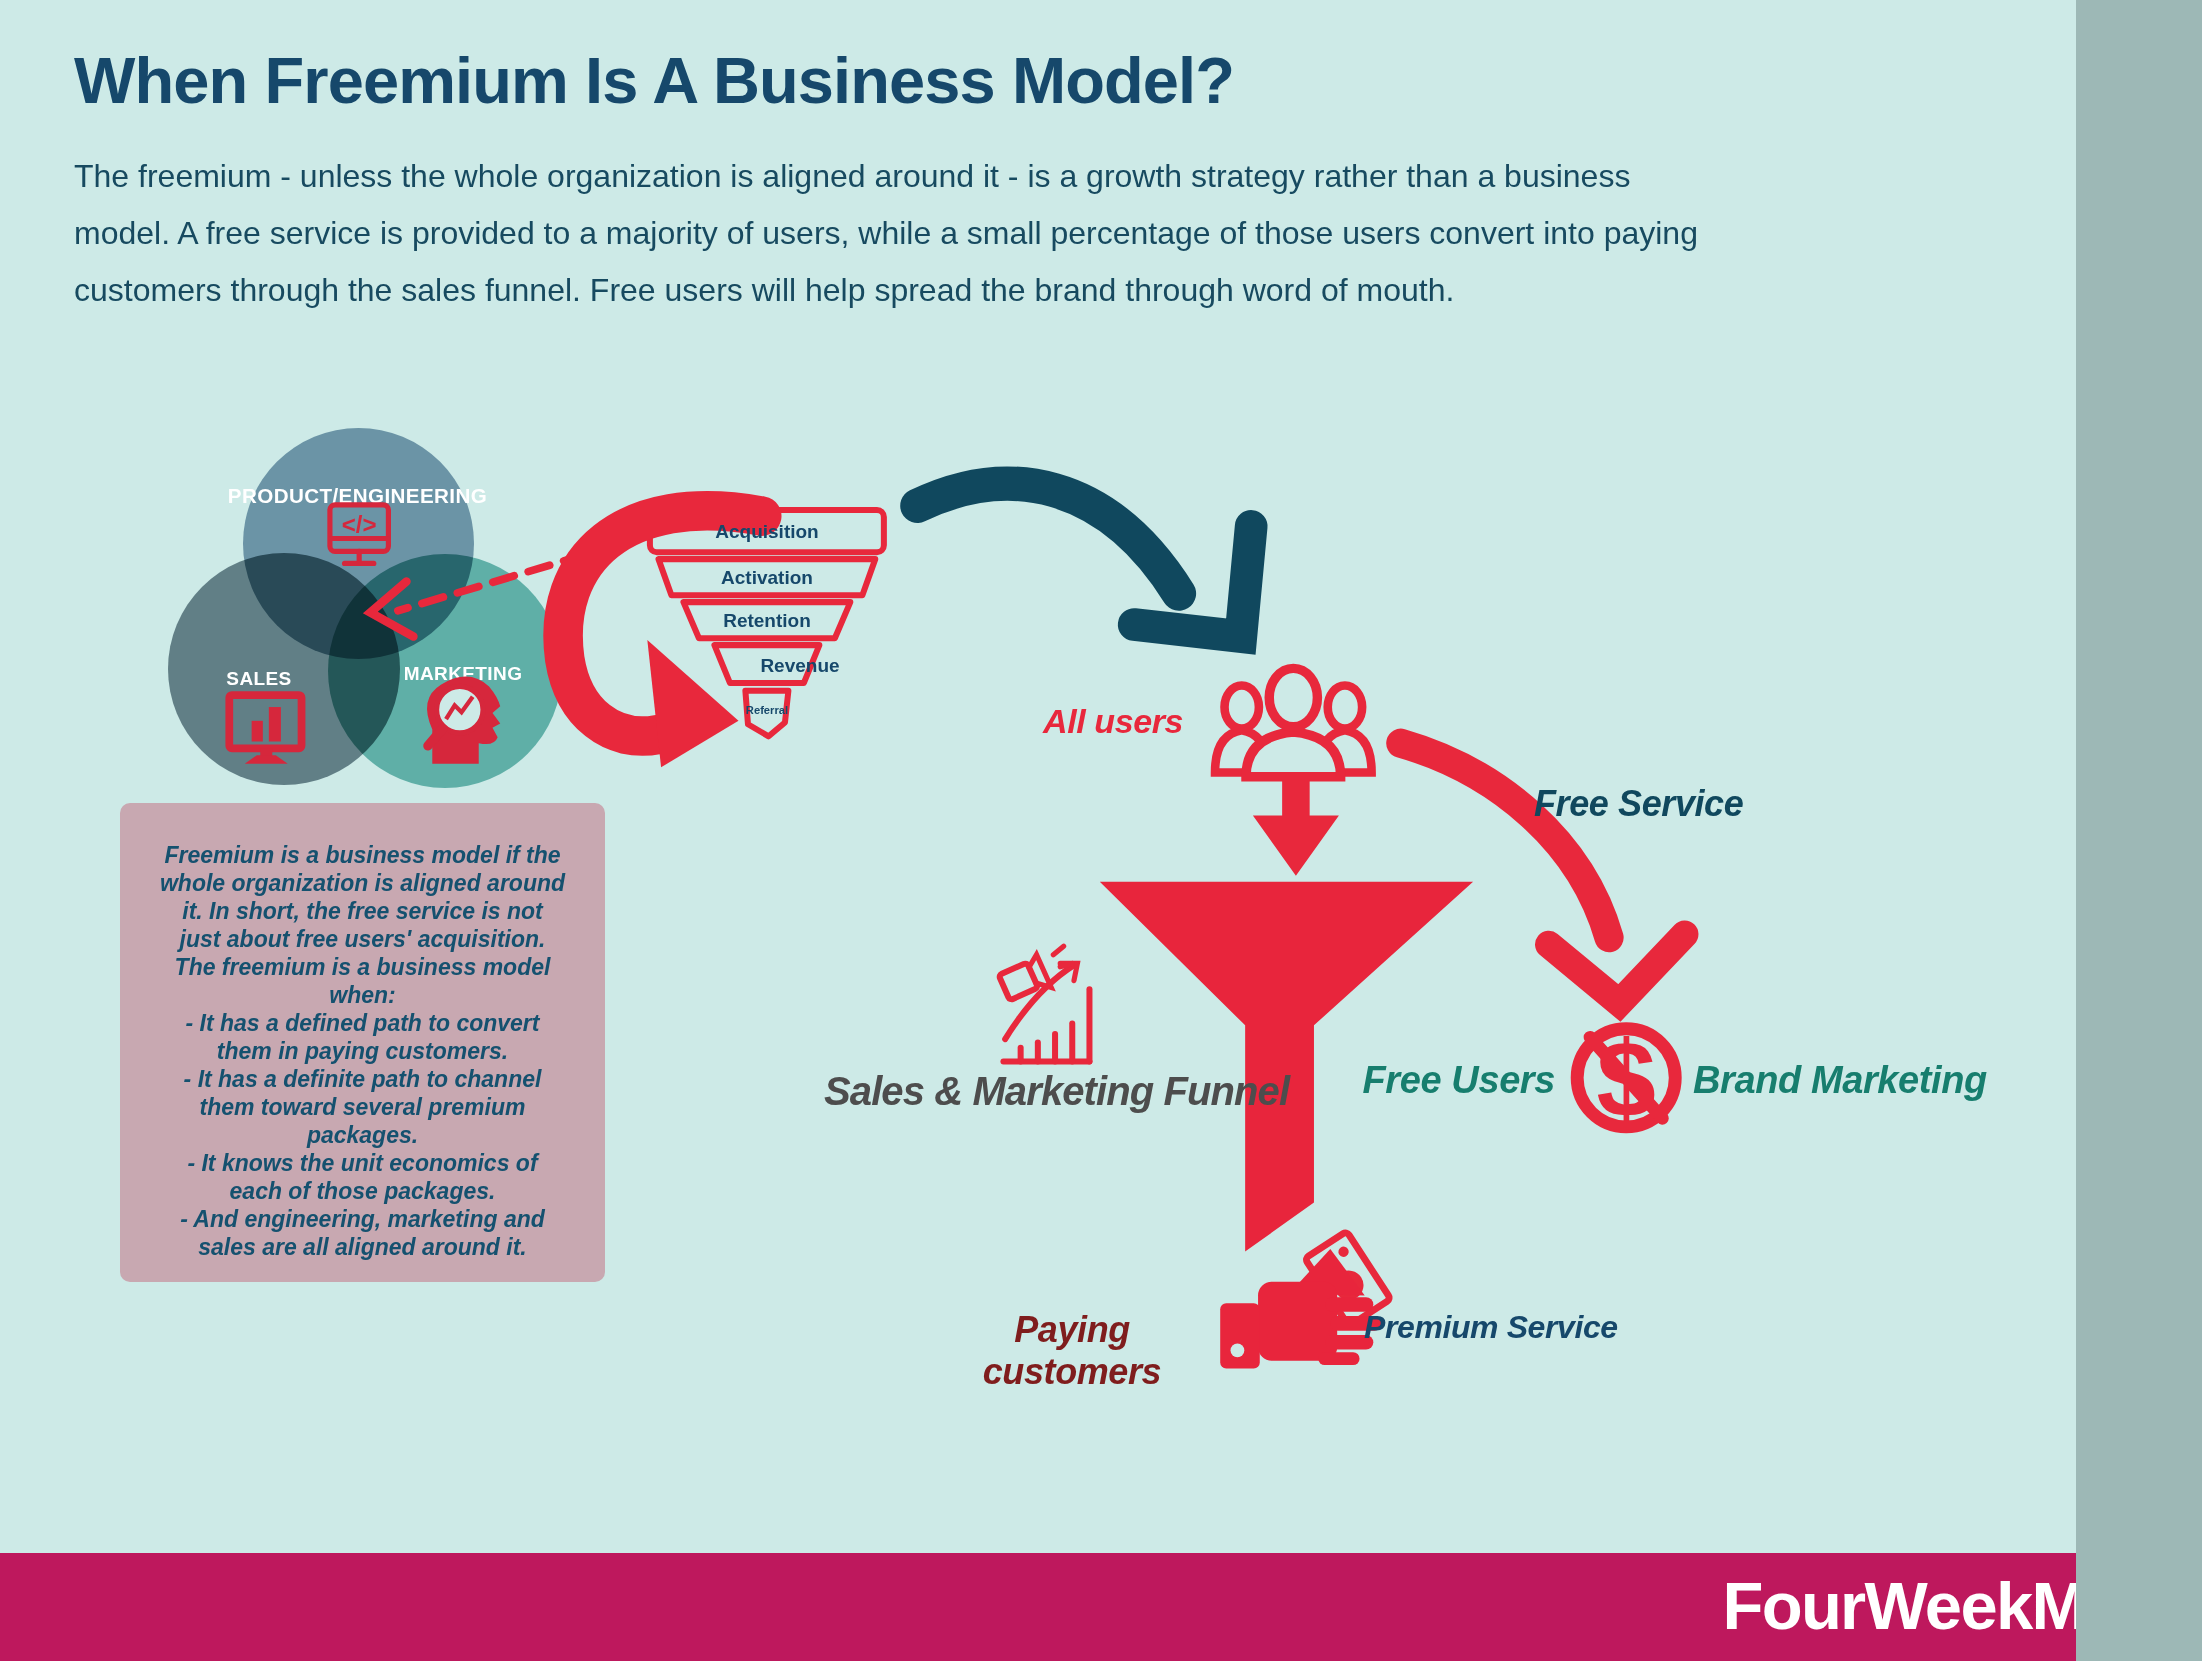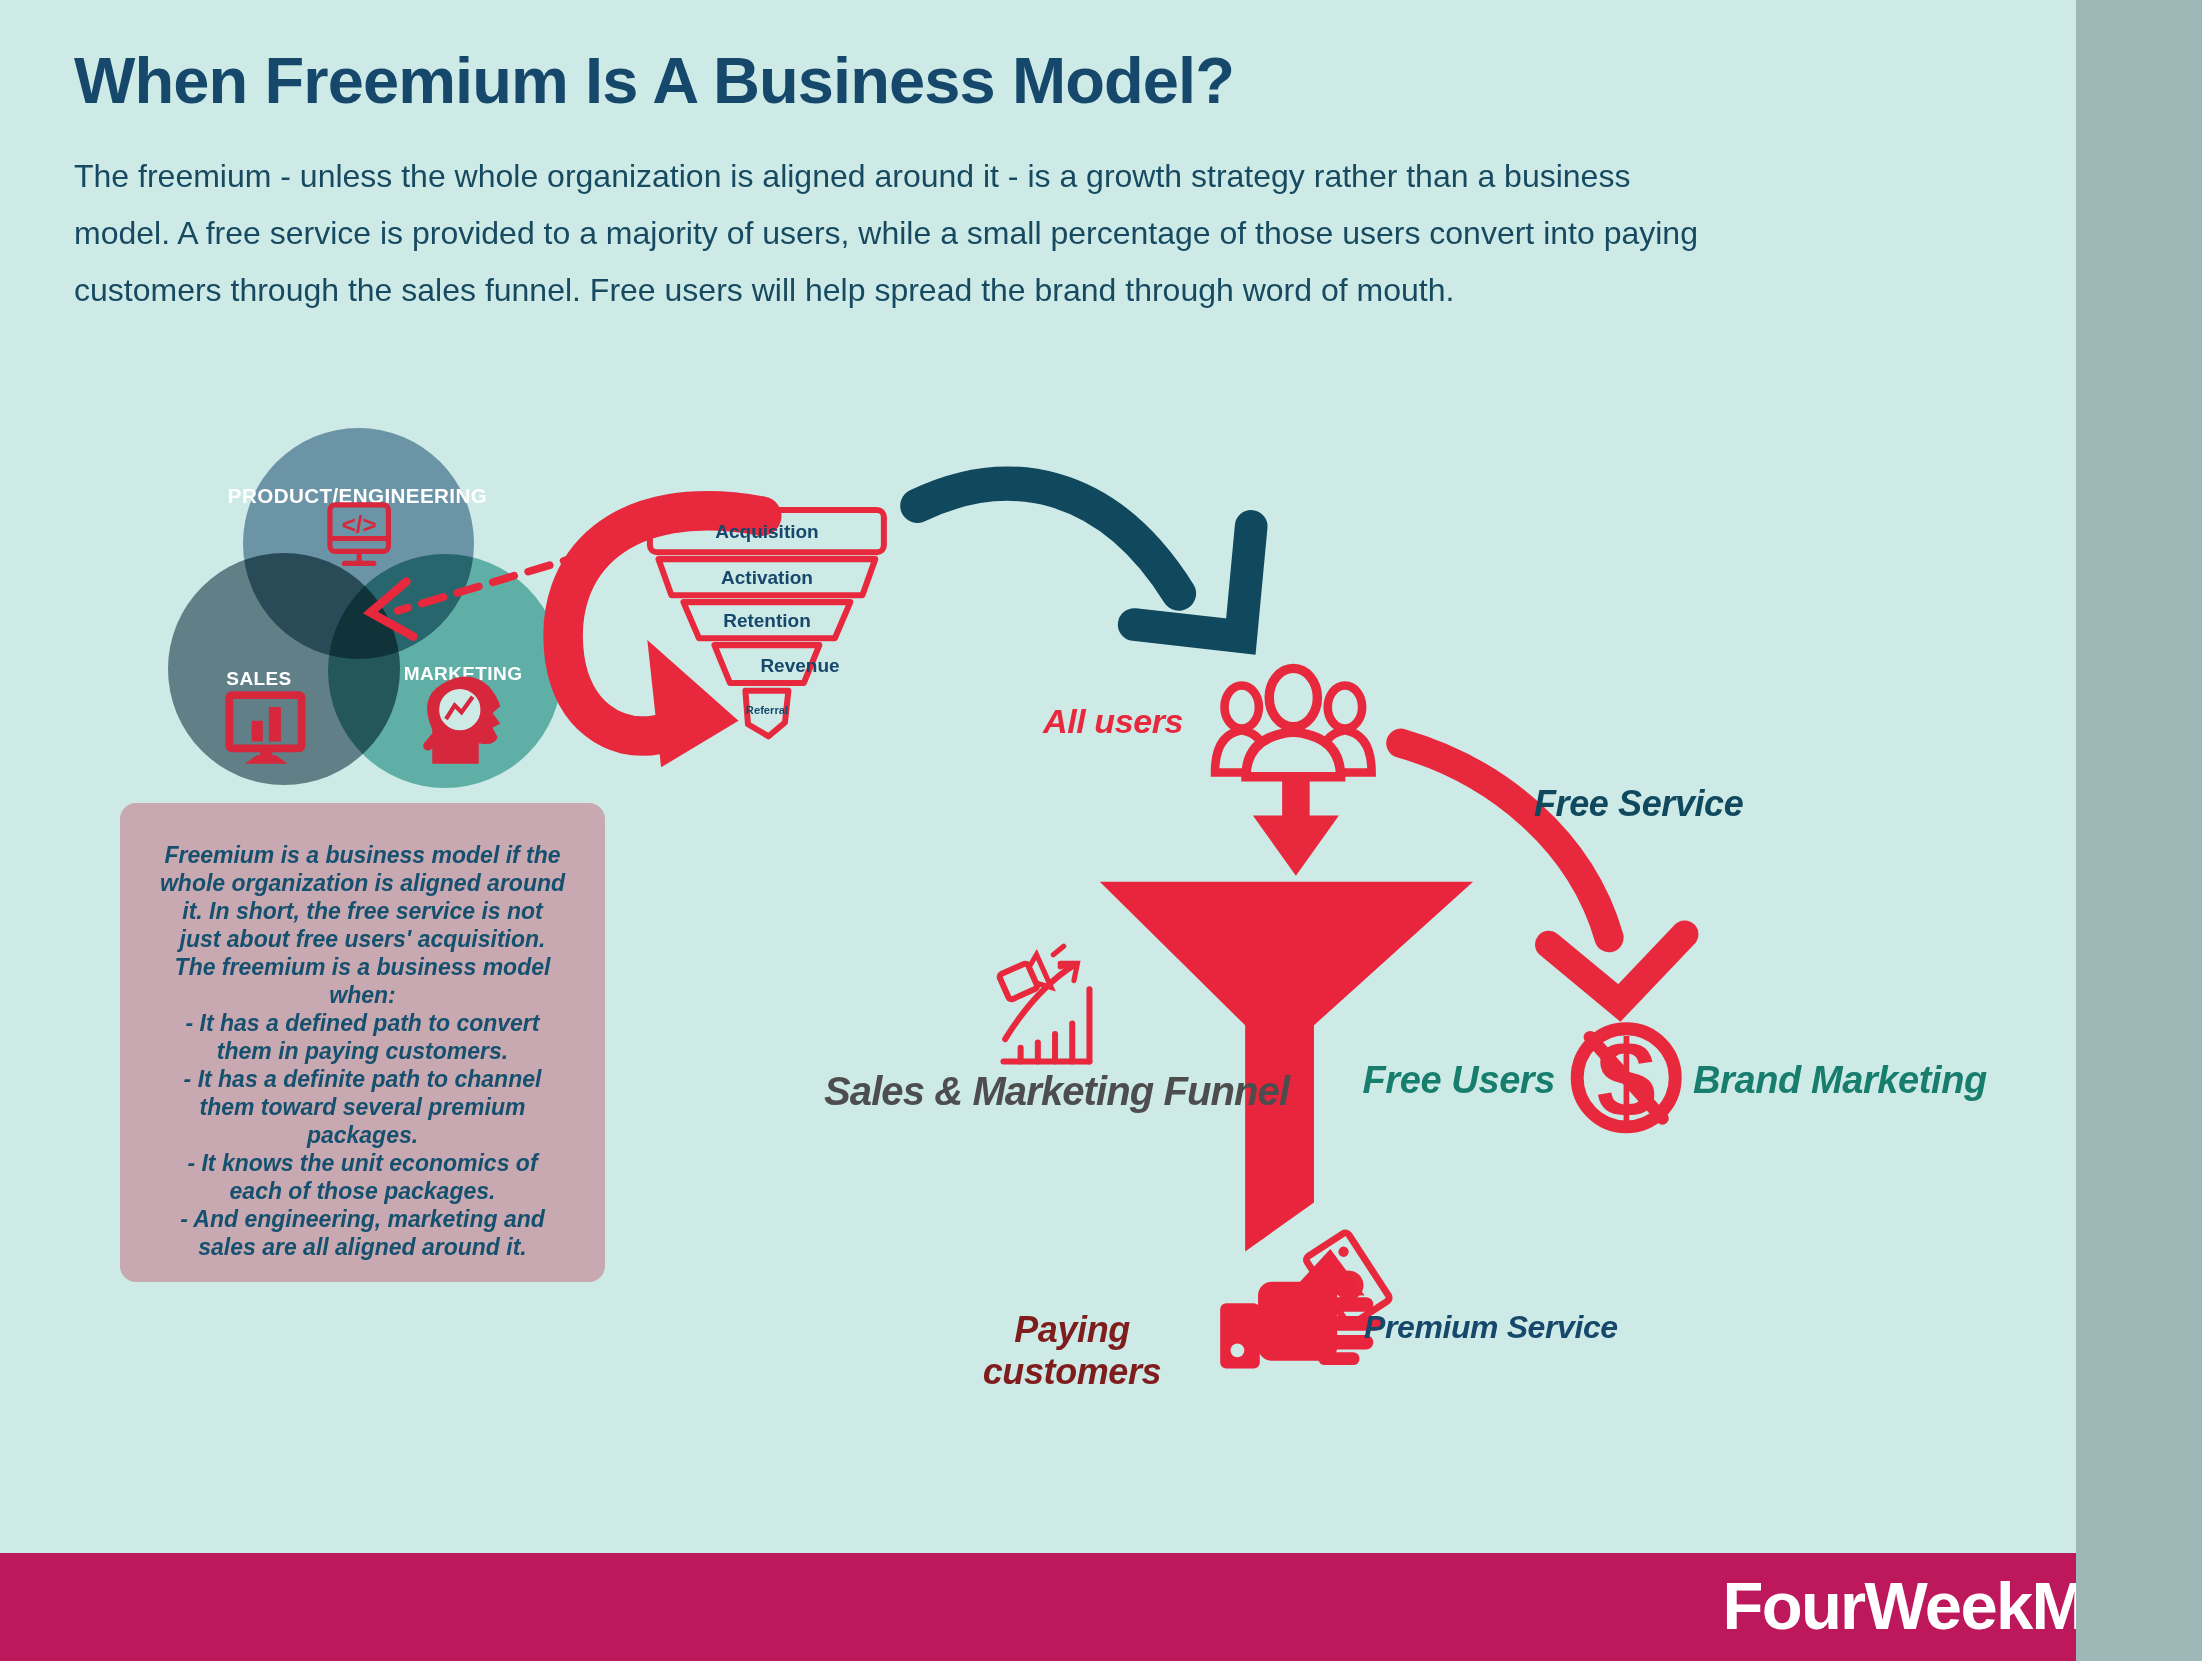--- a/index.html
+++ b/index.html
@@ -19,21 +19,21 @@
   .vl2{left:199px;top:668px;width:120px;font-size:19px;}
   .vl3{left:403px;top:663px;width:120px;font-size:19px;}
   
   .stage{position:absolute;width:234px;text-align:center;color:#16486B;font-weight:700;font-size:19px;}
   .st0{left:650px;top:521px;}
   .st1{left:650px;top:567px;}
   .st2{left:650px;top:610px;}
   .st3{left:650px;top:655px;padding-left:33px;}
   .st4{left:650px;top:704px;font-size:11.2px;}
   
-  .note{left:120px;top:803px;width:485px;height:479px;border-radius:16px;background:#C8A8B1;box-sizing:border-box;
+  .note{left:120px;top:803px;width:485px;height:479px;border-radius:10px;background:#C8A8B1;box-sizing:border-box;
         padding:38px 22.4px 0 22.4px;}
   .note-text{color:#15516F;font-weight:700;font-style:italic;font-size:23px;line-height:28px;
              text-align:center;white-space:pre-line;}
   
   .flabel{position:absolute;font-weight:700;font-style:italic;letter-spacing:-0.4px;}
   .all-users{left:1015px;top:702px;width:196px;text-align:center;font-size:34px;color:#E8283C;}
   .free-service{left:1534px;top:783px;font-size:36px;color:#10485E;}
   .free-users{left:1342px;top:1059px;width:213px;text-align:right;font-size:38px;color:#177E6E;}
   .brand-building{left:1693px;top:1059px;font-size:38px;color:#177E6E;}
   .funnel-label{left:824px;top:1069px;font-size:40px;color:#4D4D4D;letter-spacing:-0.9px;}

